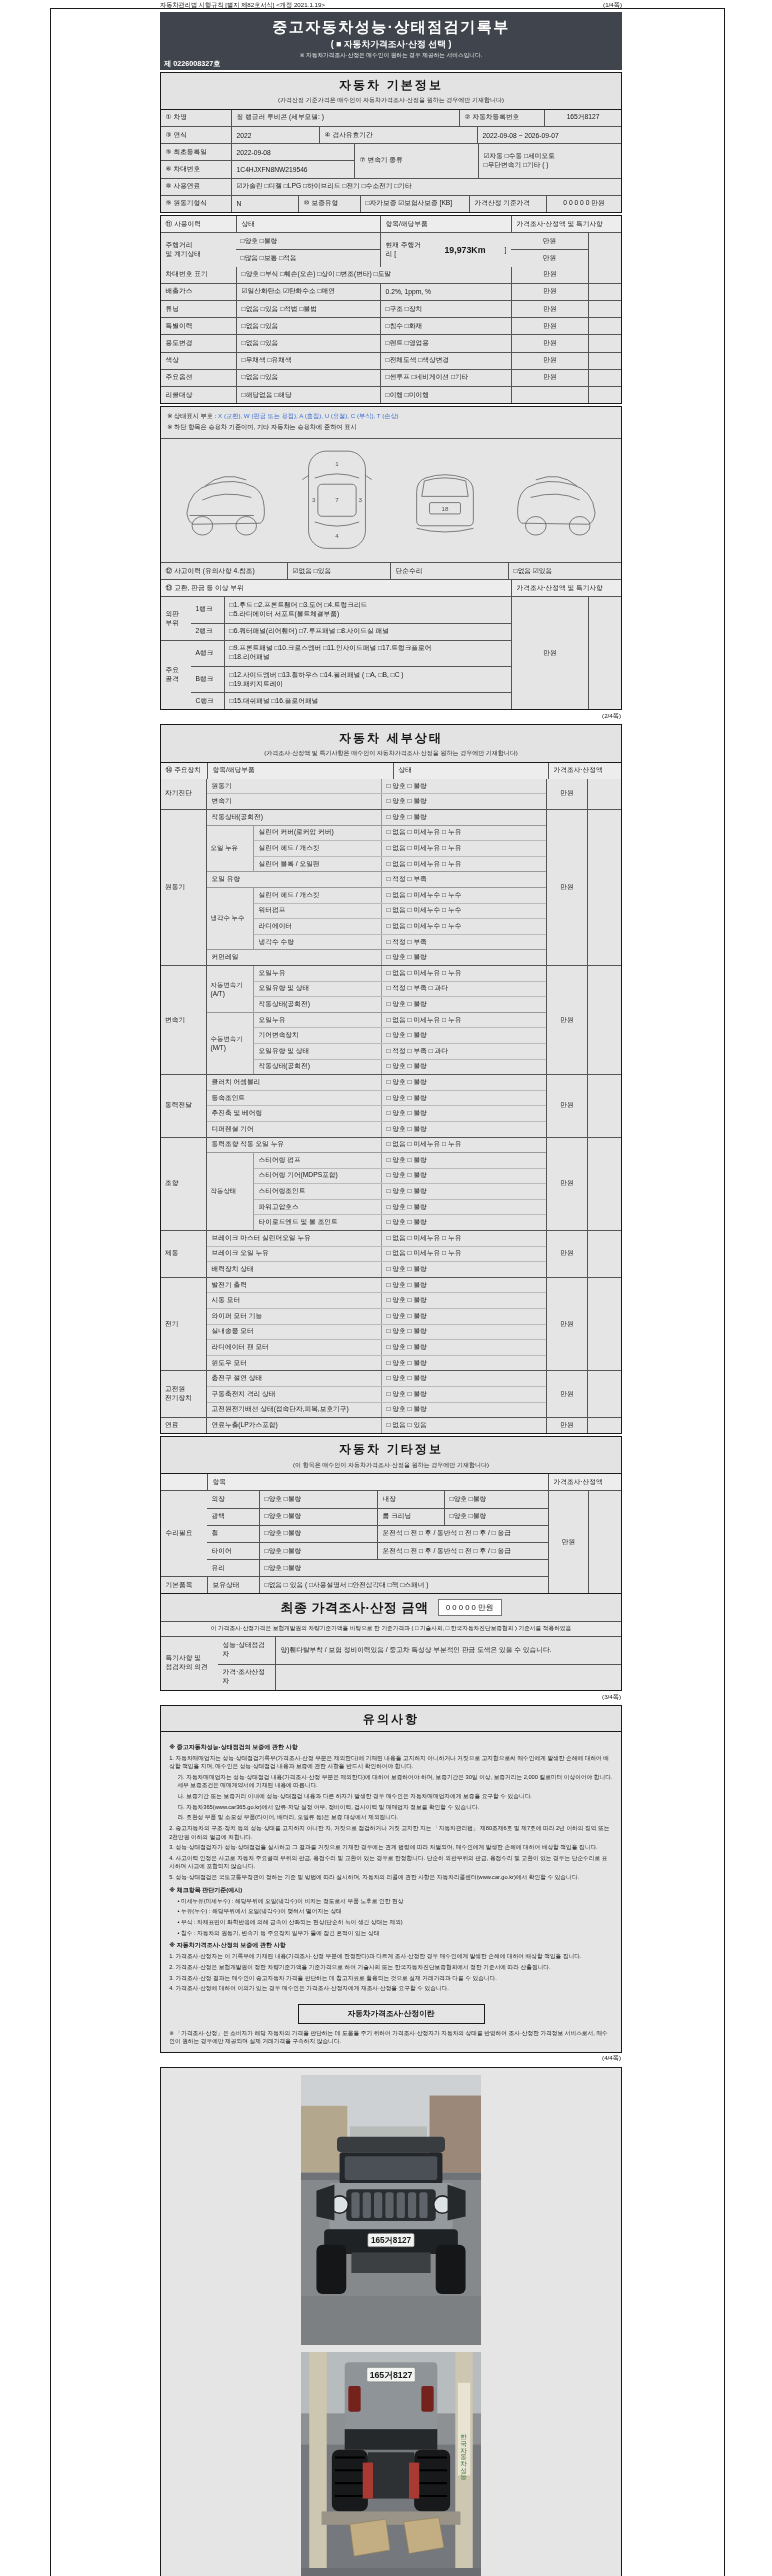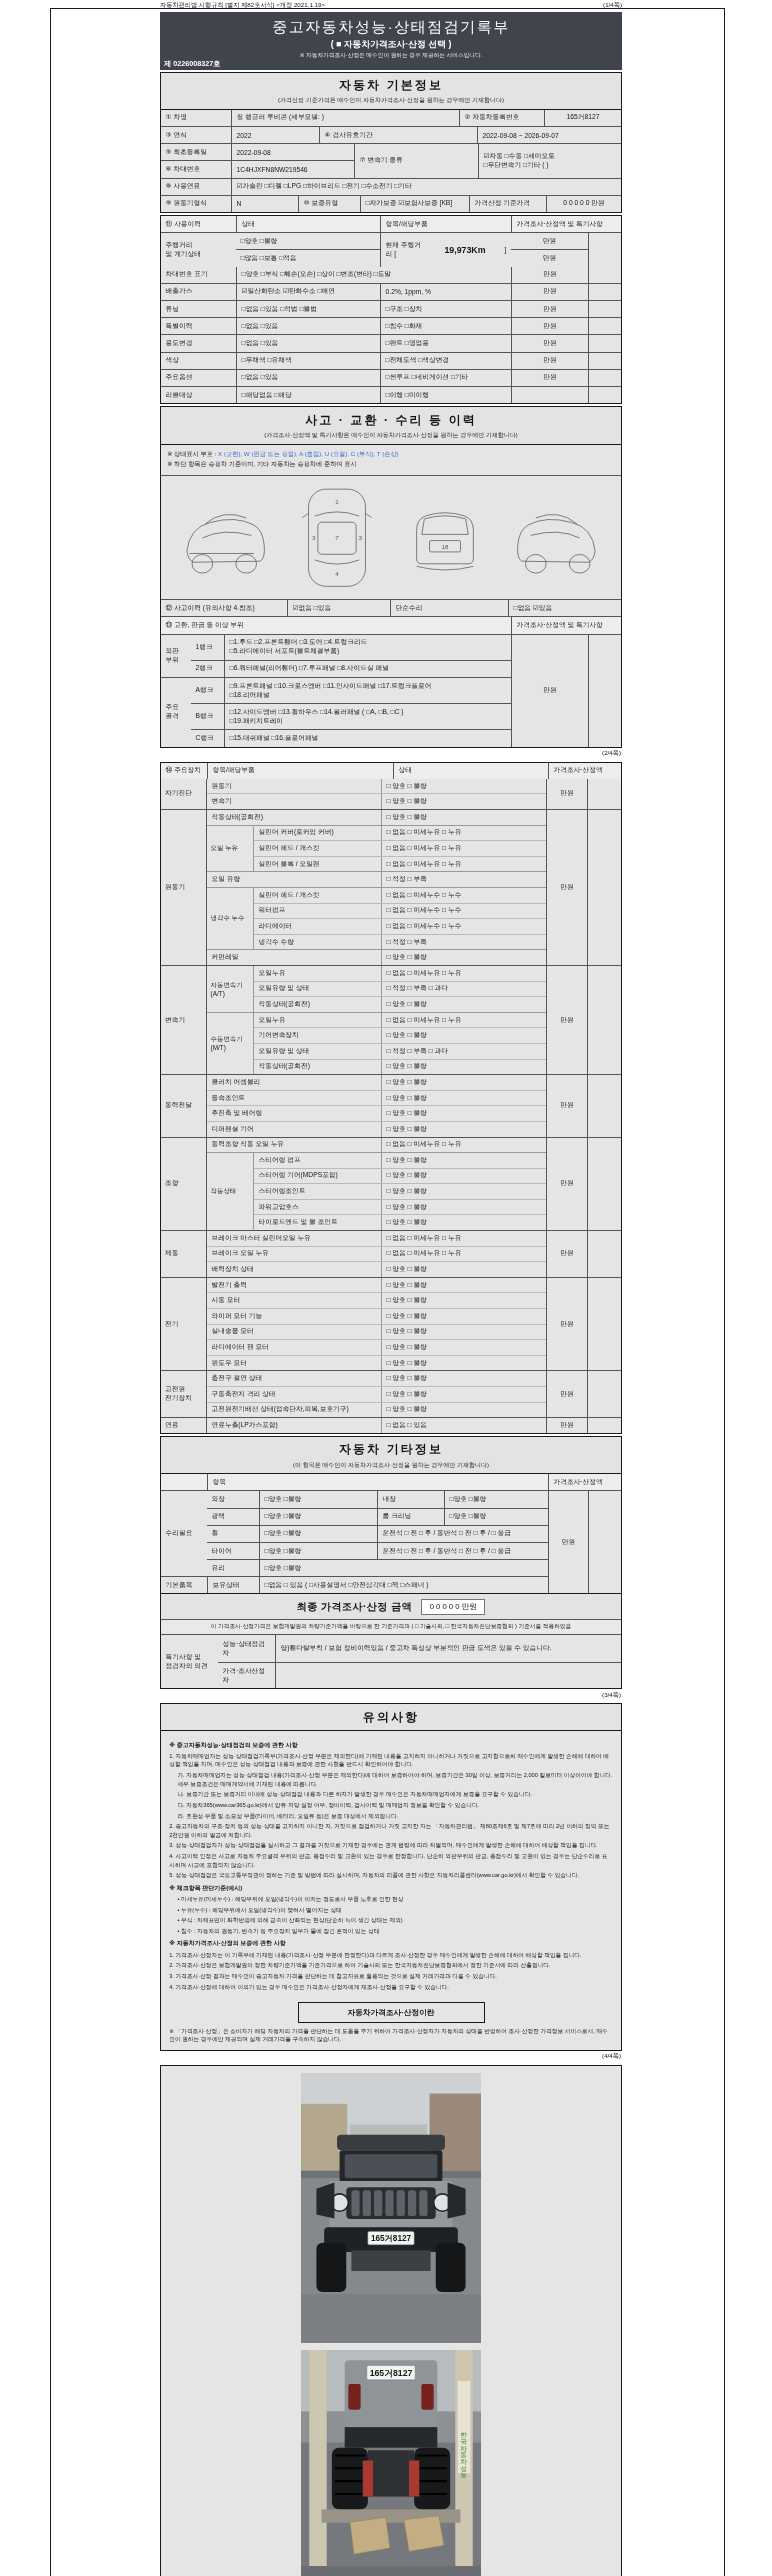--- a/index.html
+++ b/index.html
@@ -3,21 +3,21 @@
 <meta charset="utf-8">
 <style>
   html,body{margin:0;padding:0;background:#fff;}
   #page{position:relative;width:773px;height:2576px;background:#fff;overflow:hidden;
         font-family:"Liberation Sans","DejaVu Sans",sans-serif;color:#161616;}
   .pframe{position:absolute;left:50px;top:8.2px;width:673px;height:2567px;border:1px solid #1a1a1a;}
   .col{position:absolute;left:160px;top:0;width:462px;}
   .meta{display:flex;justify-content:space-between;font-size:6.2px;padding:1px 0 1.5px 0;}
   
   .dhdr{position:relative;background:#40454d;color:#fff;height:58px;text-align:center;padding-top:1px;box-sizing:border-box;}
-  .dhdr .t1{font-size:15px;font-weight:400;letter-spacing:1.5px;margin-top:5.2px;}
+  .dhdr .t1{font-size:15px;font-weight:700;letter-spacing:1.5px;margin-top:5.2px;}
   .dhdr .t2{font-size:8.8px;font-weight:700;margin-top:2.1px;}
   .dhdr .t3{font-size:5.7px;margin-top:1.5px;color:#eee;}
   .dhdr .docno{position:absolute;left:4.1px;bottom:1px;font-size:7.2px;font-weight:700;}
   
   .box{border:1px solid #1a1a1a;border-top:1px solid #1a1a1a;margin-top:2.1px;background:#e5e5e5;}
   .band{background:#e3e3e3;text-align:center;padding:4.6px 0 3.6px 0;border-bottom:1px solid #1a1a1a;}
   .band .bt{font-size:12px;font-weight:700;letter-spacing:2.1px;}
   .band .bs{font-size:6px;margin-top:2.1px;color:#222;}
   .pgmark{text-align:right;font-size:6.2px;padding:1.5px 1px;}
   
@@ -54,21 +54,21 @@
   .dsub:empty{display:none;border:none;padding:0;}
   .drows{flex:1;display:flex;flex-direction:column;}
   .drow{display:flex;}
   .drow + .drow{border-top:0.5px solid #bbb;}
   .ditem{flex:1;padding:2.8px 4.6px;font-size:6.7px;display:flex;align-items:center;white-space:pre-line;}
   .dstate{width:155px;flex:none;border-left:0.5px solid #999;padding:2.8px 4.6px;font-size:6.7px;display:flex;align-items:center;}
   .dprice{width:40px;flex:none;border-left:0.5px solid #555;display:flex;align-items:center;justify-content:center;font-size:6.7px;}
   .dnote{width:33px;flex:none;border-left:0.5px solid #555;}
   
   .finalband{display:flex;align-items:center;justify-content:center;background:#e3e3e3;border-top:1px solid #1a1a1a;padding:4.1px 0;gap:9.3px;}
-  .finalband .fl{font-size:10px;font-weight:700;letter-spacing:0.5px;}
+  .finalband .fl{font-size:13px;font-weight:700;letter-spacing:0.5px;}
   .finalband .fv{background:#fff;border:0.5px solid #777;padding:2.1px 7.2px;font-size:7.7px;}
   .basisline{font-size:5.7px;text-align:center;padding:3.1px 2.1px;border-top:0.5px solid #555;background:#e9e9e9;}
   
   .ntext{padding:6.2px 8.2px 4.1px 8.2px;}
   .nline{font-size:5.7px;line-height:1.5;margin-bottom:2.1px;white-space:pre-line;}
   .nline.h{font-weight:700;margin-top:4.1px;font-size:6px;}
   .nline.i1{padding-left:8.2px;}
   .defbox{border:1px solid #1a1a1a;display:block;width:185px;margin:5.2px auto 4.1px auto;text-align:center;font-size:7.7px;font-weight:700;padding:4.1px 0;}
   .afterdef{font-size:5.7px;line-height:1.5;text-align:left;padding:0 8.2px 6.2px 8.2px;white-space:pre-line;}
   
@@ -234,24 +234,20 @@
             <div class="c lab" style="width:75px">리콜대상</div>
             <div class="c ostate">□해당없음  □해당</div>
             <div class="c oparts">□이행  □미이행</div>
             <div class="c oprice"></div>
             <div class="c onote"></div>
           </div>
         </div>
     </div>
 
     <div class="box">
-      <div class="band">
-        <div class="bt">사고 · 교환 · 수리 등 이력</div>
-        <div class="bs">(가격조사·산정액 및 특기사항은 매수인이 자동차가격조사·산정을 원하는 경우에만 기재합니다)</div>
-      </div>
       <div class="legend">
         <div><span>※ 상태표시 부호 : </span><span style="color:#3b6fd4">X (교환), W (판금 또는 용접), A (흠집), U (요철), C (부식), T (손상)</span></div>
         <div>※ 하단 항목은 승용차 기준이며, 기타 자동차는 승용차에 준하여 표시</div>
       </div>
       <div class="diag">
         <svg width="98" height="98" viewBox="0 0 190 190">
           <g fill="none" stroke="#666" stroke-width="1.6">
             <path d="M25 120 q5 -45 45 -55 q50 -14 85 5 q18 10 20 40 q2 25 -8 30 l-130 2 q-10 -5 -12 -22z"></path>
             <path d="M60 68 q35 -30 80 -12"></path>
             <path d="M55 95 q40 -20 95 -5"></path>
@@ -348,20 +344,24 @@
               </div>
           </div>
         </div>
         <div class="c center" style="width:77px;flex:none">만원</div>
         <div class="c onote"></div>
       </div>
     </div>
     <div class="pgmark">(2/4쪽)</div>
 
     <div class="box">
+      <div class="band">
+        <div class="bt">자동차 세부상태</div>
+        <div class="bs">(가격조사·산정액 및 특기사항은 매수인이 자동차가격조사·산정을 원하는 경우에만 기재합니다)</div>
+      </div>
       <div class="r hdrow">
         <div class="c" style="width:46px;flex:none">⑭ 주요장치</div>
         <div class="c" style="flex:1">항목/해당부품</div>
         <div class="c" style="width:155px;flex:none">상태</div>
         <div class="c" style="width:73px;flex:none">가격조사·산정액</div>
       </div>
       <div>
 
           <div class="dgrp">
             <div class="dglab">자기진단</div>

